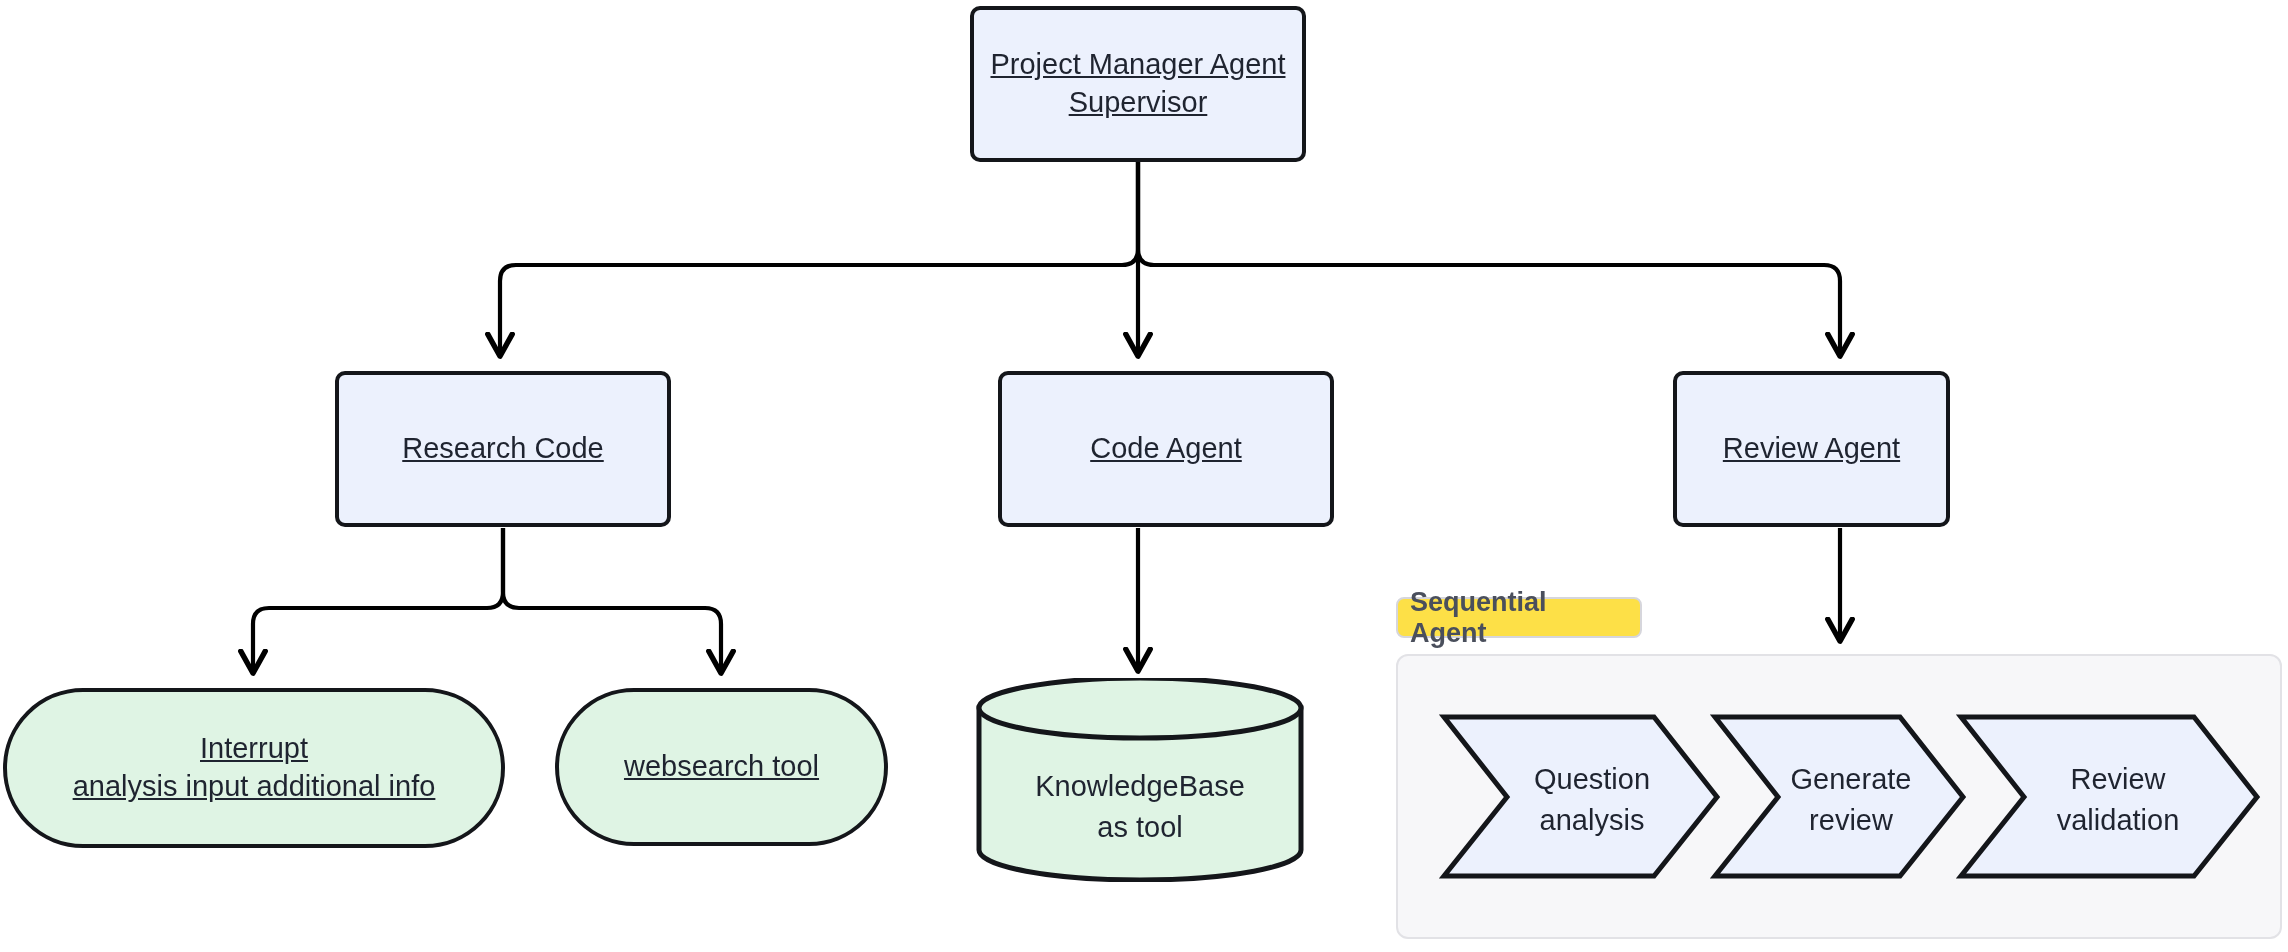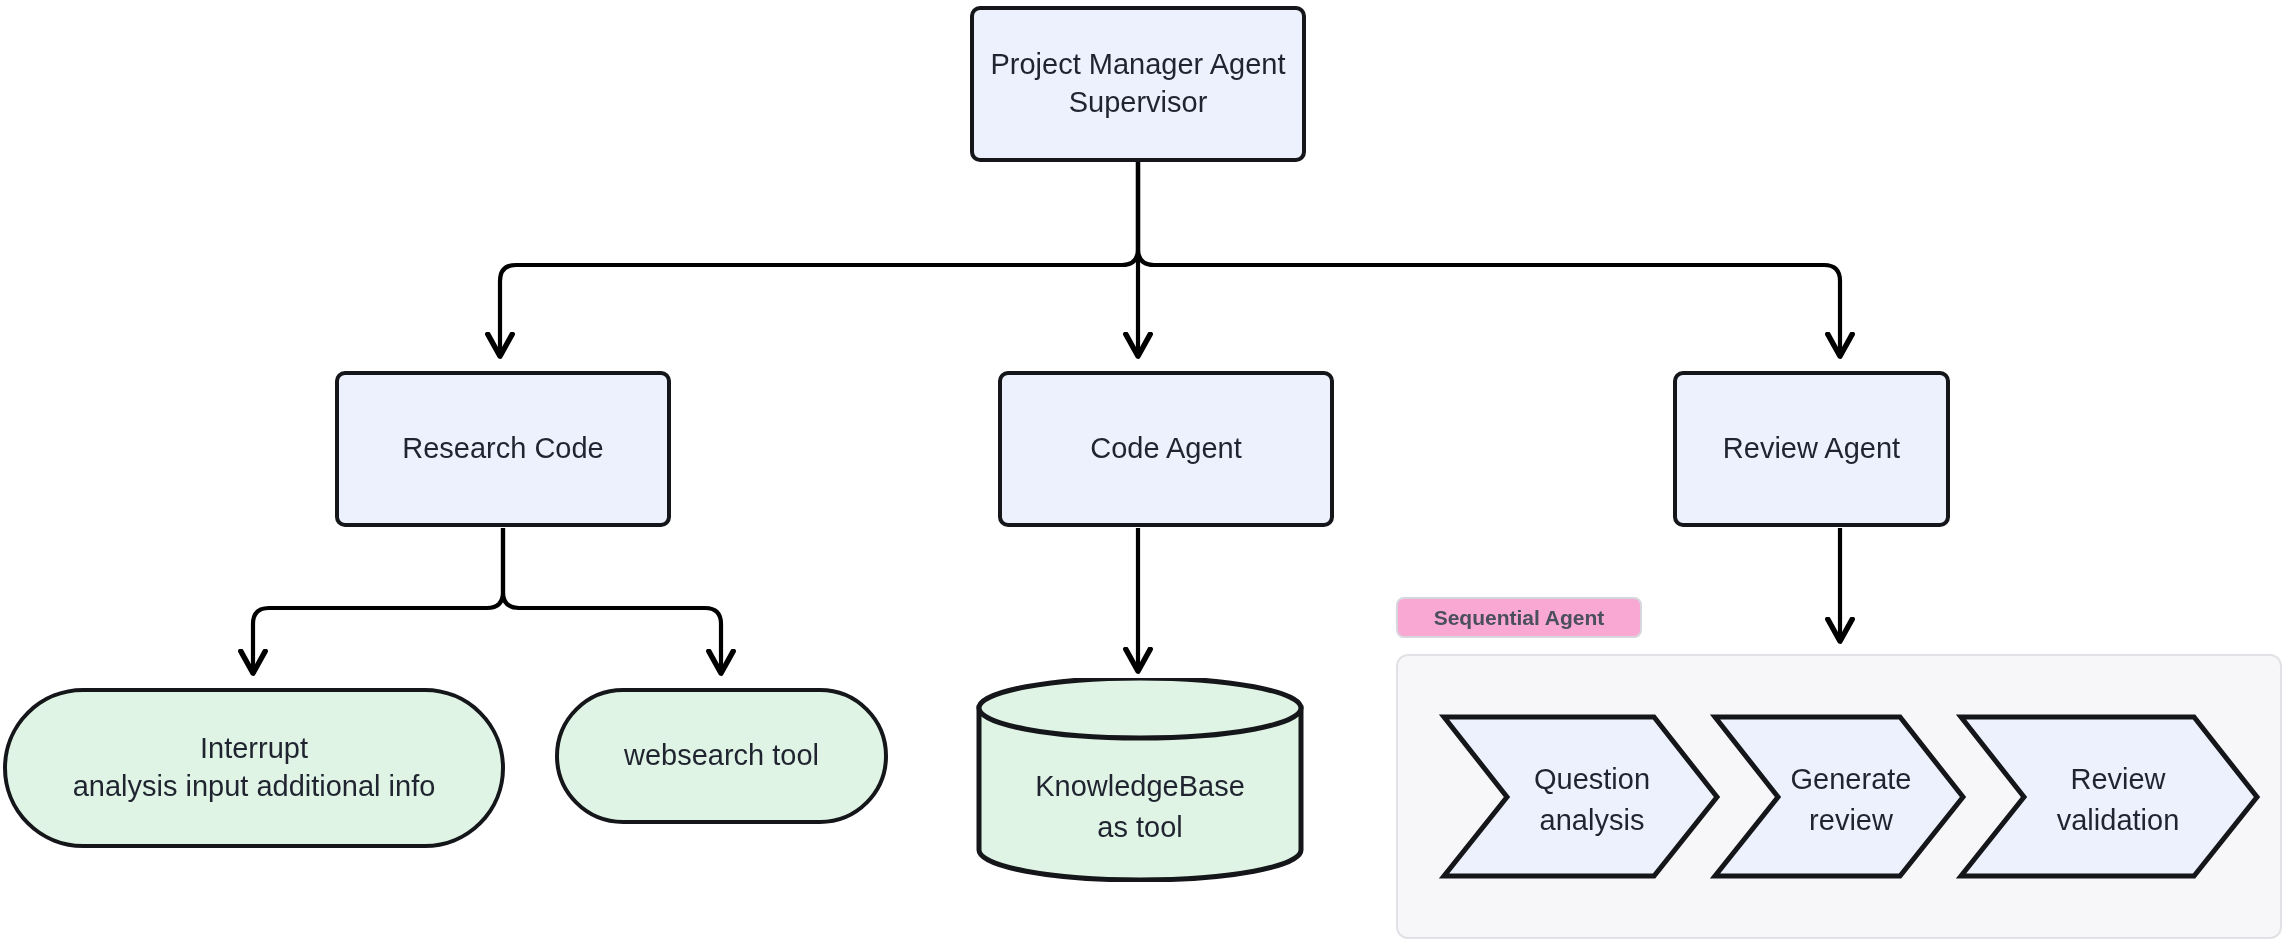--- a/index.html
+++ b/index.html
@@ -28,20 +28,21 @@
   .node {
     position: absolute;
     box-sizing: border-box;
     display: flex;
     align-items: center;
     justify-content: center;
     text-align: center;
     color: #1f2430;
     line-height: 1.30;
     white-space: pre-line;
+    text-decoration: underline;
   }
   .node-proc {
     background: #ECF1FD;
     border: 4px solid #14161a;
     border-radius: 10px;
     font-size: 29px;
   }
   .node-round {
     background: #DFF4E4;
     border: 4px solid #14161a;
@@ -51,25 +52,25 @@
   .subgraph-box {
     position: absolute;
     box-sizing: border-box;
     background: #F7F7F9;
     border: 2px solid #e2e2e6;
     border-radius: 12px;
   }
   .subgraph-label {
     position: absolute;
     box-sizing: border-box;
-    background: #f9a8d4;
+    background: #fde047;
     border: 2px solid #d6d6dc;
     border-radius: 8px;
     color: #4a4f5c;
-    font-size: 21px;
+    font-size: 27px;
     font-weight: bold;
     display: flex;
     align-items: center;
     justify-content: center;
     padding: 0 12px;
   }
   .svg-node-text {
     font-family: "Liberation Sans", "DejaVu Sans", sans-serif;
     font-size: 29px;
     fill: #1f2430;
@@ -135,21 +136,21 @@
 
   <div class="node node-proc" style="left:335px; top:371px; width:336px; height:156px;">Research Code</div>
 
   <div class="node node-proc" style="left:970px; top:371px; width:336px; height:156px;margin-left:28px;">Code Agent</div>
 
   <div class="node node-proc" style="left:1673px; top:371px; width:277px; height:156px;">Review Agent</div>
 
   <div class="node node-round" style="left:3px; top:688px; width:502px; height:160px;">Interrupt
 analysis input additional info</div>
 
-  <div class="node node-round" style="left:555px; top:688px; width:333px; height:136px;">websearch tool</div>
+  <div class="node node-round" style="left:555px; top:688px; width:333px; height:158px;">websearch tool</div>
 
   <svg style="position:absolute; left:968px; top:678px;" width="344" height="204" viewBox="0 0 344 204" xmlns="http://www.w3.org/2000/svg">
 
     <path d="M 11 30 L 11 172 A 161 30 0 0 0 333 172 L 333 30 Z" fill="#DFF4E4" stroke="#14161a" stroke-width="5"></path>
 
     <ellipse cx="172" cy="30" rx="161" ry="30" fill="#DFF4E4" stroke="#14161a" stroke-width="5"></ellipse>
     <text class="svg-node-text" x="172" y="118" text-anchor="middle">KnowledgeBase</text>
     <text class="svg-node-text" x="172" y="159" text-anchor="middle">as tool</text>
   </svg>
 

